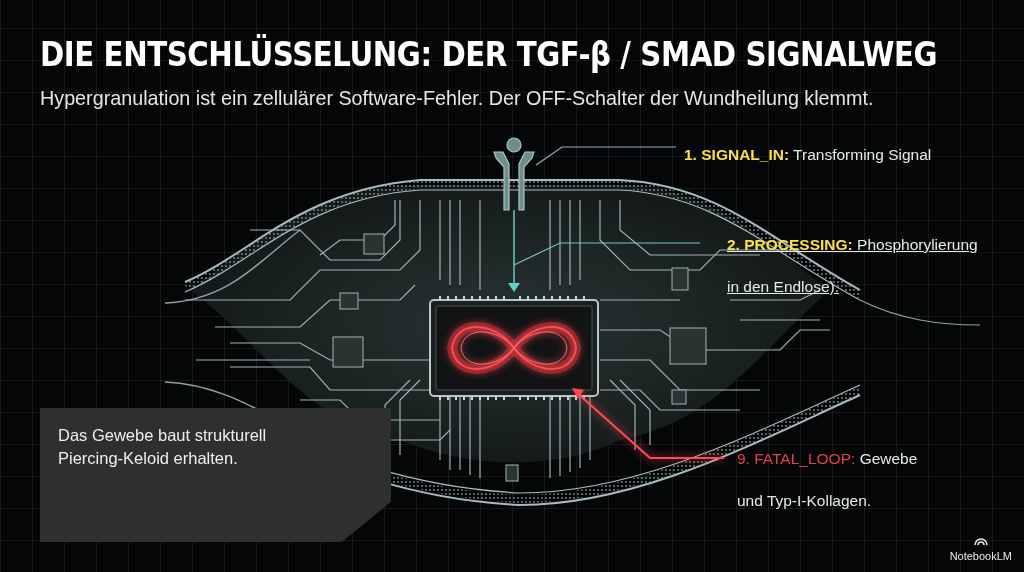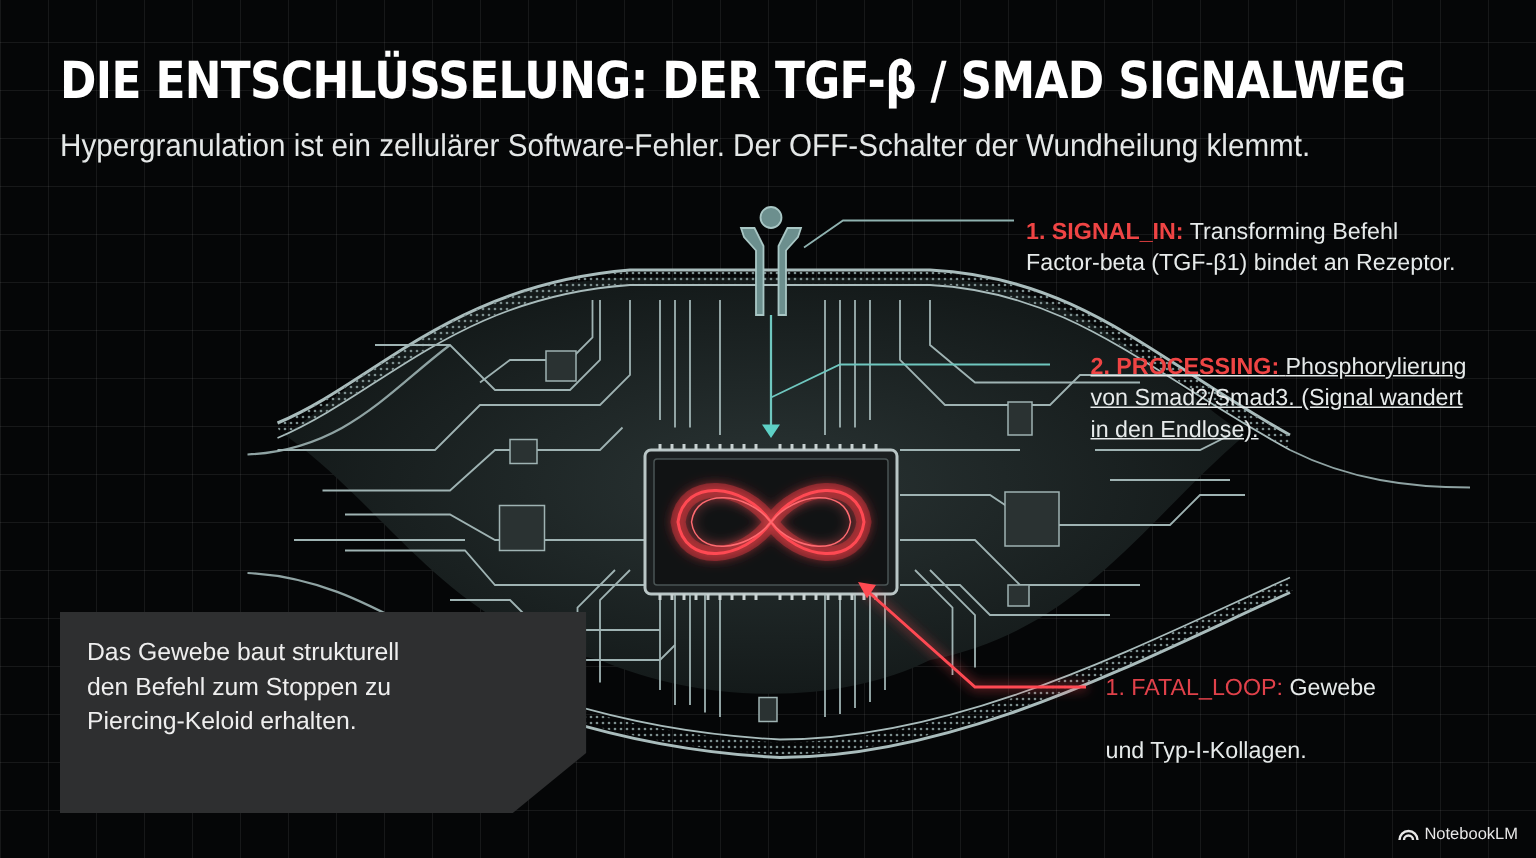--- a/index.html
+++ b/index.html
@@ -27,32 +27,32 @@
   .subtitle {
     position:absolute; left:40px; top:86px;
     font-size:21px; color:#e4e7e7; white-space:nowrap;
     transform:scaleX(0.94); transform-origin:left top;
   }
   svg.board { position:absolute; left:0; top:0; }
   .callout {
     position:absolute; font-size:15.5px; line-height:21px; color:#e6eaea;
   }
   .callout .lbl { font-weight:bold; }
-  .teal { color:#ef4444; }
+  .teal { color:#fde047; }
   .red { color:#e0414a; }
   .infobox {
     position:absolute; left:40px; top:408px; width:351px; height:134px;
     background:#2e2f30;
     clip-path:polygon(0 0, 100% 0, 100% 70%, 86% 100%, 0 100%);
     box-sizing:border-box; padding:16px 18px;
     font-size:16.5px; line-height:23px; color:#eeeeee;
   }
   .brand {
     position:absolute; right:12px; bottom:10px; font-size:11px; color:#e8e8e8;
-    display:flex; align-items:center; gap:4px;
+    display:flex; align-items:center; gap:4px;flex-direction:column;
   }
 </style>
 </head>
 <body>
 
 <div class="grid"></div>
 
 <h1 class="title">DIE ENTSCHLÜSSELUNG: DER TGF-β / SMAD SIGNALWEG</h1>
 <div class="subtitle">Hypergranulation ist ein zellulärer Software-Fehler. Der OFF-Schalter der Wundheilung klemmt.</div>
 
@@ -171,41 +171,39 @@
   <path d="M508,283 L520,283 L514,292 Z" fill="#5ed1c6"></path>
 
   <path d="M536,165 L562,147 L676,147" fill="none" stroke="#8fb2b0" stroke-width="1.2"></path>
   <path d="M514,265 L560,243 L700,243" fill="none" stroke="#6fc7bf" stroke-width="1.2"></path>
   <path d="M576,392 L650,458 L724,458" fill="none" stroke="#ff4a52" stroke-width="2" filter="url(#redGlow)"></path>
   <path d="M572,388 L584,390 L578,399 Z" fill="#ff4a52"></path>
 </svg>
 
 <div class="callout" style="left:684px; top:144px;">
   <span class="lbl teal">1. SIGNAL_IN:</span>
-  <span>Transforming Befehl</span><br>
-  <span>Factor-beta (TGF-β1) bindet an Rezeptor.</span>
+  <span>Transforming Signal</span><br>
 </div>
 
 <div class="callout" style="left:727px; top:234px;text-decoration:underline;">
   <span class="lbl teal">2. PROCESSING:</span>
   <span>Phosphorylierung</span><br>
-  <span>von Smad2/Smad3. (Signal wandert</span><br>
+  <br>
   <span>in den Endlose).</span>
 </div>
 
 <div class="callout" style="left:737px; top:448px;">
-  <span class="lbl red" style="font-weight:normal">1. FATAL_LOOP:</span>
+  <span class="lbl red" style="font-weight:normal">9. FATAL_LOOP:</span>
   <span>Gewebe</span><br>
   <br>
   <span>und Typ-I-Kollagen.</span>
 </div>
 
 <div class="infobox">
   <div>Das Gewebe baut strukturell</div>
-  <div>den Befehl zum Stoppen zu</div>
   <div>Piercing-Keloid erhalten.</div>
 </div>
 
 <div class="brand">
   <svg width="14" height="10" viewBox="0 0 14 10">
     <path d="M1,9 A6,6 0 0 1 13,9" fill="none" stroke="#e8e8e8" stroke-width="1.6"></path>
     <path d="M4,9 A3,3 0 0 1 10,9" fill="none" stroke="#e8e8e8" stroke-width="1.6"></path>
   </svg>
   <span>NotebookLM</span>
 </div>

